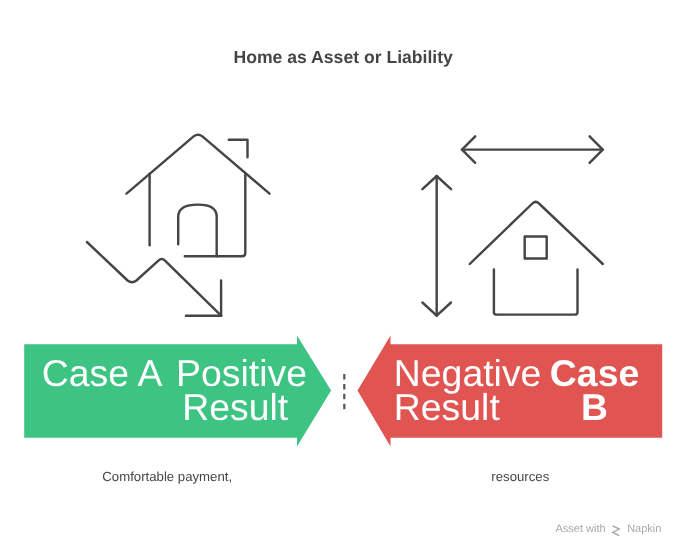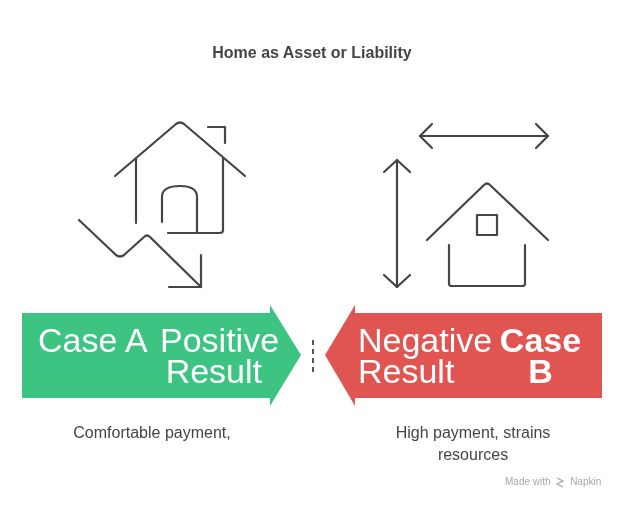--- a/index.html
+++ b/index.html
@@ -1,20 +1,20 @@
 <!DOCTYPE html>
 <html><head>
 <meta charset="utf-8">
 <style>
   html, body { margin: 0; padding: 0; background: #ffffff; }
   body { width: 624px; height: 507px; position: relative; overflow: hidden; font-family: "Liberation Sans", "DejaVu Sans", sans-serif; }
   .title { position: absolute; left: 0; top: 44px; width: 624px; text-align: center; font-weight: bold; font-size: 16px; color: #454545; }
   svg.canvas { position: absolute; left: 0; top: 0; }
   .arrow-text { position: absolute; color: #ffffff; font-size: 34px; line-height: 31px; }
-  .desc { position: absolute; width: 260px; text-align: center; font-size: 16px; line-height: 22px; color: #454545; }
+  .desc { position: absolute; width: 260px; text-align: center; font-size: 12px; line-height: 22px; color: #454545; }
   .footer { position: absolute; left: 505px; top: 476px; font-size: 10px; color: #a8a8a8; }
 </style>
 </head>
 <body>
 
 <div class="title">Home as Asset or Liability</div>
 
 <svg class="canvas" width="624" height="507" viewBox="0 0 624 507">
 
   <g fill="none" stroke="#454545" stroke-width="2.2" stroke-linecap="round" stroke-linejoin="round">
@@ -56,21 +56,20 @@
 <div class="arrow-text" style="left:160px; top:356px; width:102px; text-align:right;">Result</div>
 
 <div class="arrow-text" style="left:358px; top:325px;">Negative</div>
 <div class="arrow-text" style="left:358px; top:356px;">Result</div>
 <div class="arrow-text" style="left:490px; top:325px; width:101px; text-align:center;font-weight:bold;">Case B</div>
 
 <div class="desc" style="left:22px; top:422px;">
   <div>Comfortable payment,</div>
 </div>
 <div class="desc" style="left:343px; top:422px;">
-  <div>High payment, strains</div>
   <div>resources</div>
 </div>
 
 <div class="footer">
-  <span>Made with</span>
+  <span>Asset with</span>
   <span style="display:inline-block; width:14px;"></span>
   <span>Napkin</span>
 </div>
 
 </body></html>

